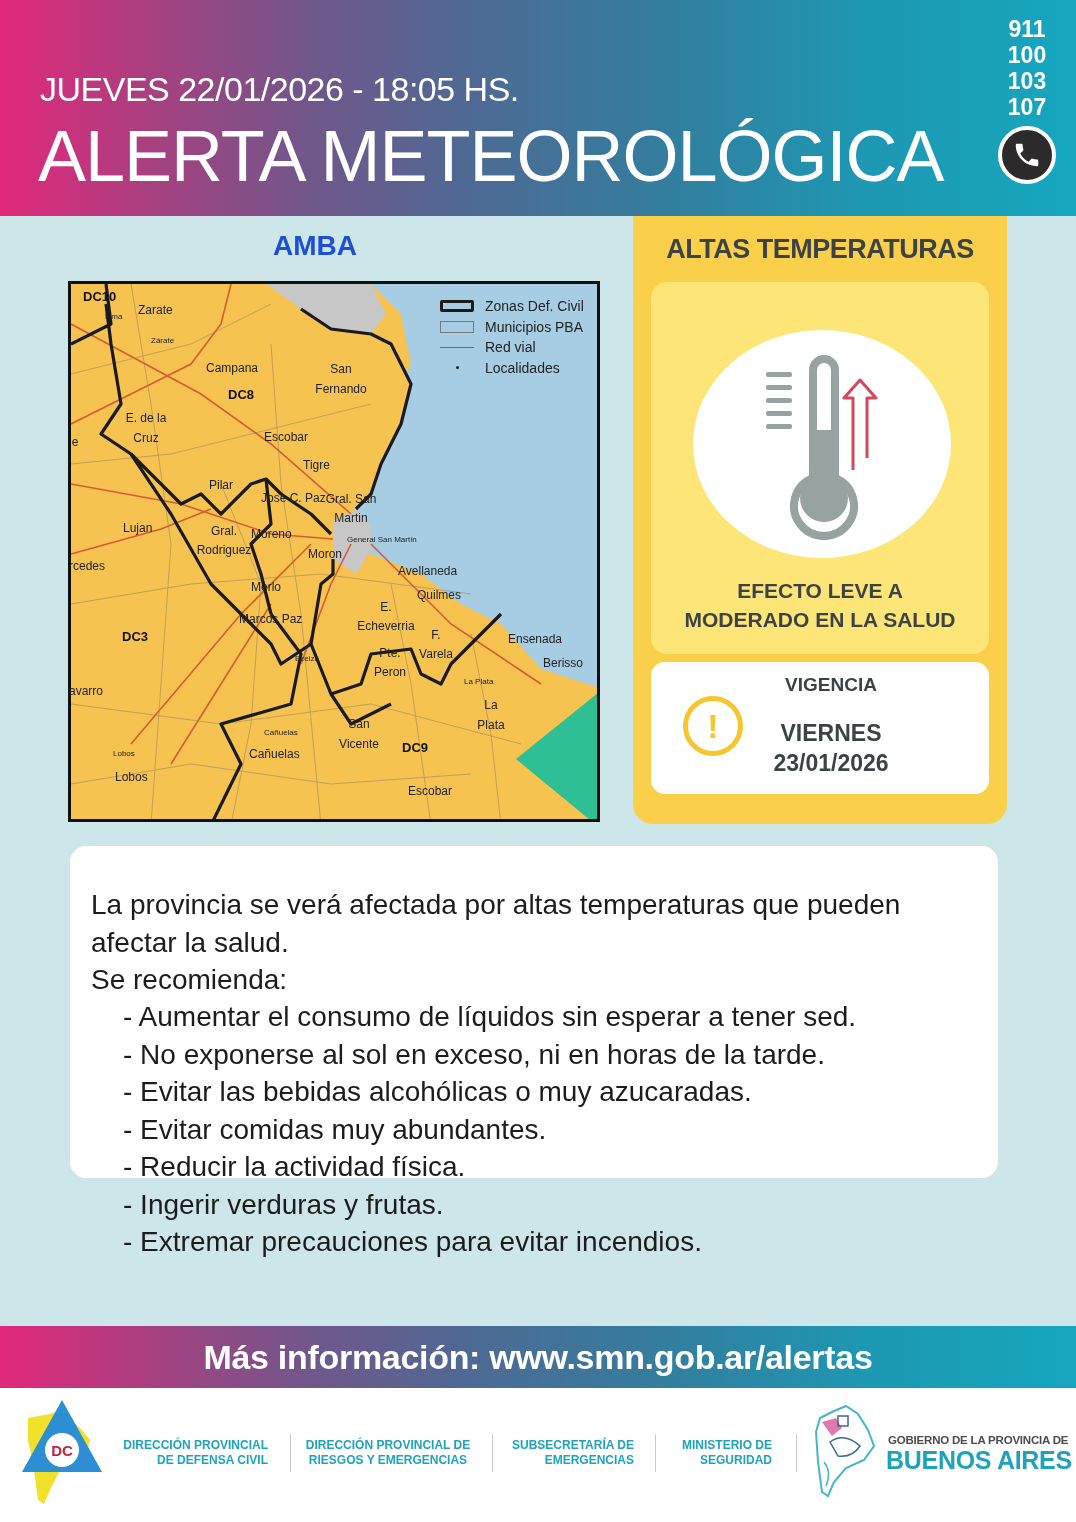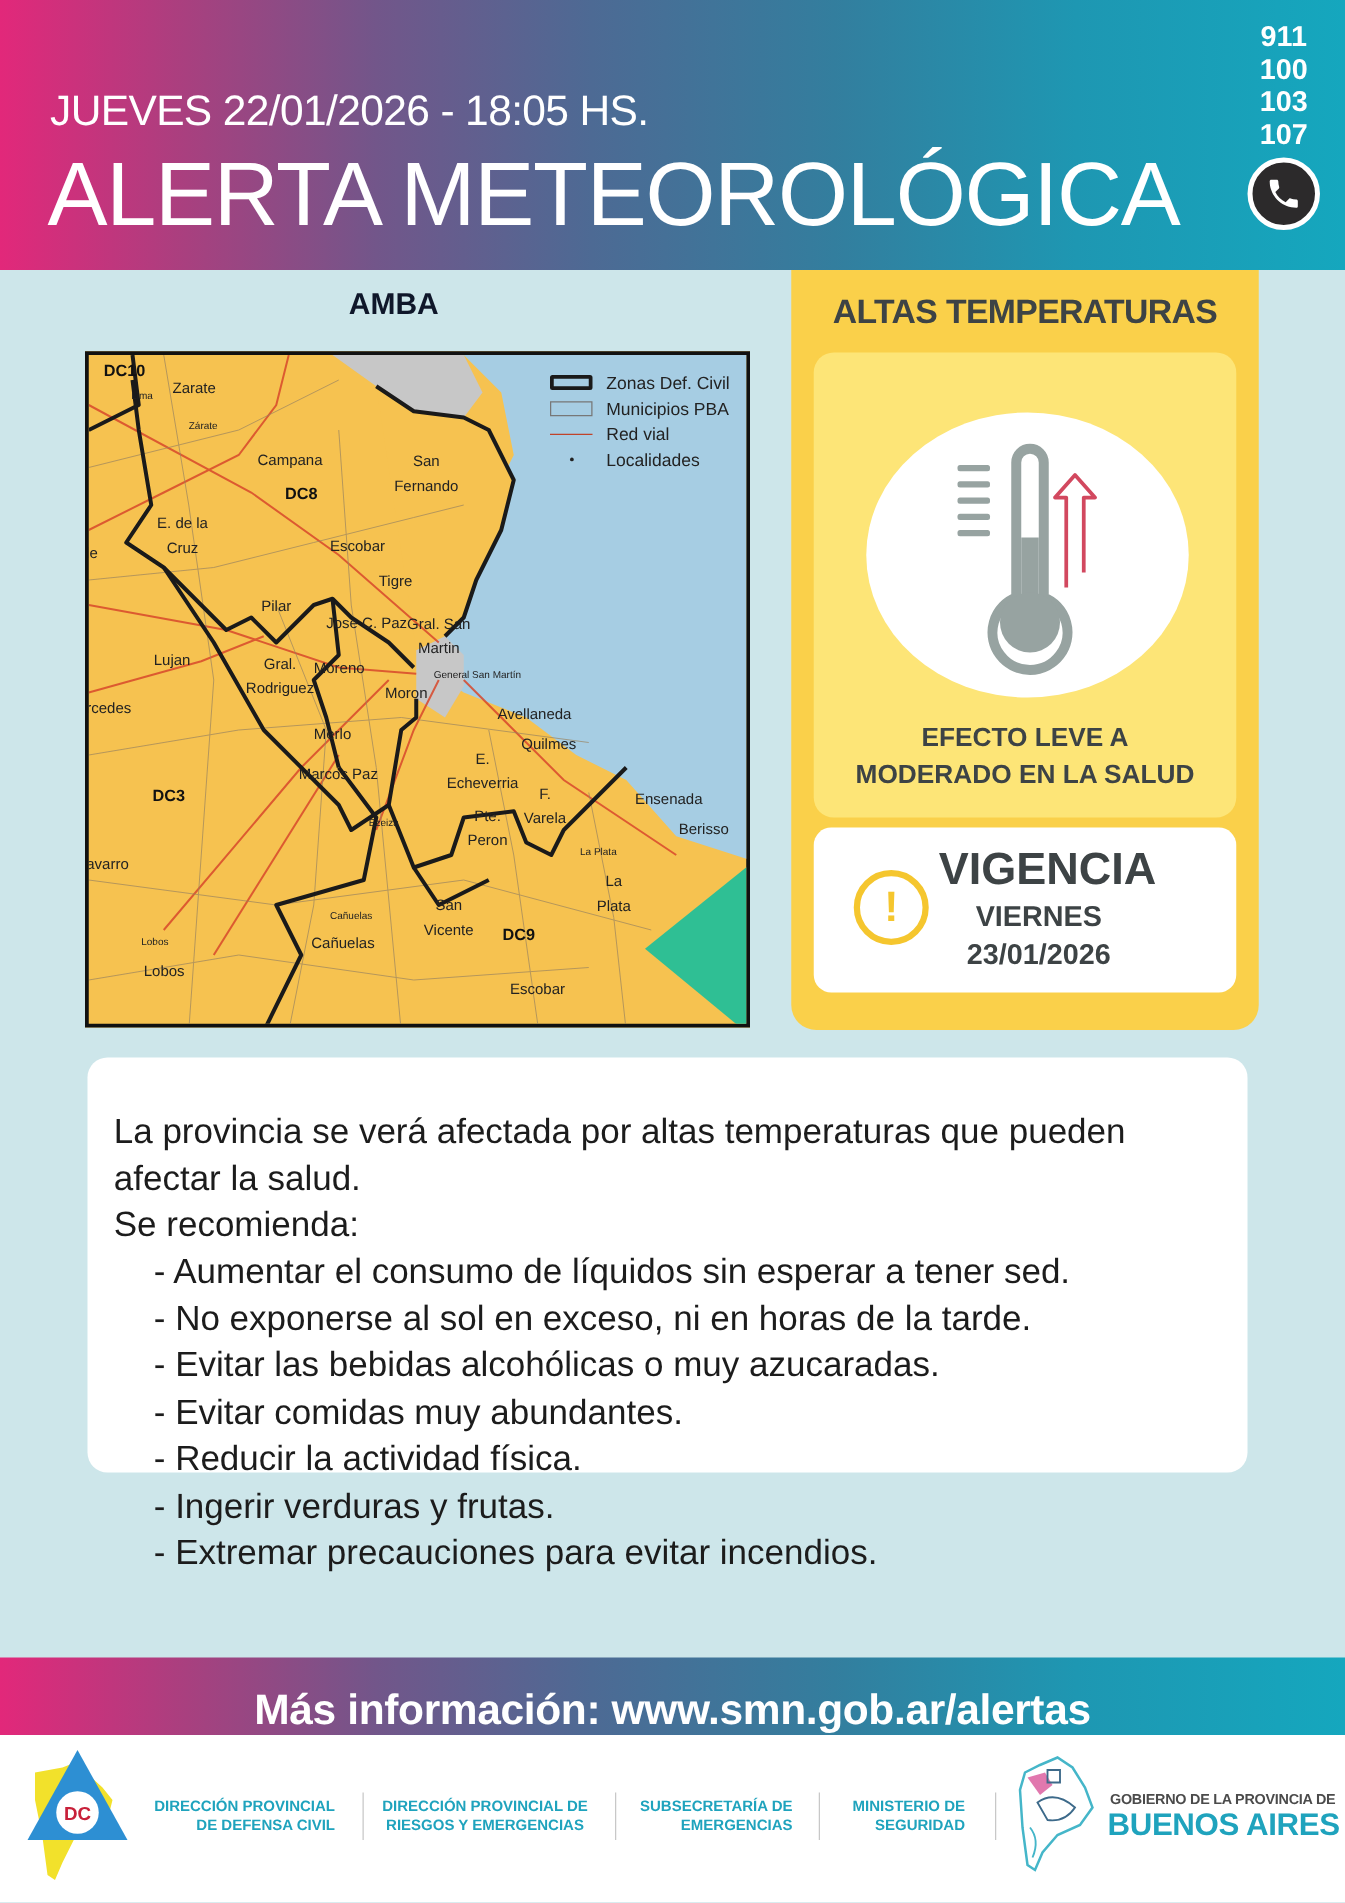--- a/index.html
+++ b/index.html
@@ -12,53 +12,53 @@
     background: linear-gradient(90deg, #e2287a 0%, #a8407f 14%, #72568a 28%, #4d6a94 44%, #337e9e 62%, #1e97b2 80%, #15a7be 100%);
   }
   .header .date { position: absolute; left: 40px; top: 70px; color: #ffffff; font-size: 34px; font-weight: 400; letter-spacing: -0.5px; }
   .header .title { position: absolute; left: 38px; top: 114px; color: #ffffff; font-size: 72px; font-weight: 400; letter-spacing: -1px; line-height: 84px; }
   .phones { position: absolute; left: 996px; top: 16px; width: 62px; text-align: center; }
   .phones .num { display: block; color: #ffffff; font-weight: 700; font-size: 23px; line-height: 26px; }
   .phone-icon { position: absolute; left: 998px; top: 126px; width: 58px; height: 58px; border-radius: 50%;
     background: #2c2a2b; border: 4px solid #ffffff; display: flex; align-items: center; justify-content: center; }
 
   
-  .amba-title { position: absolute; left: 220px; top: 230px; width: 190px; text-align: center; color: #0f172a; font-size: 24px; font-weight: 700; }
+  .amba-title { position: absolute; left: 220px; top: 230px; width: 190px; text-align: center; color: #1d4ed8; font-size: 28px; font-weight: 700; }
   .map { position: absolute; left: 68px; top: 281px; width: 532px; height: 541px; border: 3px solid #111; background: #f6c250; overflow: hidden; }
   .map svg { position: absolute; left: 0; top: 0; }
   .map .lbl { position: absolute; font-size: 12px; color: #222; font-weight: 400; white-space: nowrap; line-height: 13px; }
   .map .lbl.sm { font-size: 8px; }
   .map .lbl.dc { font-weight: 700; font-size: 13px; color: #111; }
   .legend { position: absolute; left: 368px; top: 12px; text-align: center; }
   .legend-row { display: flex; align-items: center; height: 20.5px; }
   .legend-sym { width: 36px; height: 12px; margin-right: 10px; display: flex; align-items: center; justify-content: center; }
   .legend-text { font-size: 14px; color: #222; }
 
   
   .alert-card { position: absolute; left: 633px; top: 216px; width: 374px; height: 608px; background: #fad04a; border-radius: 0 0 20px 20px; }
   .alert-card .type-title { position: absolute; left: 0; top: 18px; width: 374px; text-align: center; color: #3d4345; font-size: 27px; font-weight: 700; letter-spacing: -0.5px; }
   .inner-yellow { position: absolute; left: 18px; top: 66px; width: 338px; height: 372px; background: #fde577; border-radius: 16px; }
   .circle { position: absolute; left: 42px; top: 48px; width: 258px; height: 228px; border-radius: 50%; background: #ffffff; }
   .effect { position: absolute; left: 0; top: 294px; width: 338px; text-align: center; color: #3d4345; font-weight: 700; font-size: 21px; line-height: 29px; }
   .vig-box { position: absolute; left: 18px; top: 446px; width: 338px; height: 132px; background: #ffffff; border-radius: 14px; }
   .vig-icon { position: absolute; left: 32px; top: 34px; width: 60px; height: 60px; border-radius: 50%; border: 5px solid #f5c62e; display: flex; align-items: center; justify-content: center; color: #f5c62e; font-size: 34px; font-weight: 700; }
-  .vig-title { position: absolute; left: 100px; top: 12px; width: 160px; text-align: center; color: #3d4345; font-size: 36px; font-weight: 700; }
+  .vig-title { position: absolute; left: 100px; top: 12px; width: 160px; text-align: center; color: #3d4345; font-size: 19px; font-weight: 700; }
   .vig-day { position: absolute; left: 100px; top: 58px; width: 160px; text-align: center; color: #3d4345; font-size: 23px; font-weight: 700; }
   .vig-date { position: absolute; left: 100px; top: 88px; width: 160px; text-align: center; color: #3d4345; font-size: 23px; font-weight: 700; }
 
   
   .text-panel { position: absolute; left: 70px; top: 846px; width: 928px; height: 332px; background: #ffffff; border-radius: 16px; }
   .text-panel .para { position: absolute; left: 21px; top: 40px; width: 880px; font-size: 28px; line-height: 37.5px; color: #1c1c1c; }
   .text-panel ul { list-style: none; position: absolute; left: 53px; top: 152px; }
   .text-panel li { font-size: 28px; line-height: 37.5px; color: #1c1c1c; white-space: nowrap; }
 
   
   .info-bar { position: absolute; left: 0; top: 1326px; width: 1076px; height: 62px;
     background: linear-gradient(90deg, #e2287a 0%, #a8407f 14%, #72568a 28%, #4d6a94 44%, #337e9e 62%, #1e97b2 80%, #15a7be 100%);
-    display: flex; align-items: flex-end; justify-content: center; }
+    display: flex; align-items: center; justify-content: center; }
   .info-bar span { color: #ffffff; font-size: 34px; font-weight: 700; letter-spacing: -0.3px; }
 
   
   .logos { position: absolute; left: 0; top: 1388px; width: 1076px; height: 134px; background: #ffffff; }
   .org { position: absolute; top: 50px; color: #1fa3bd; font-size: 12px; font-weight: 700; line-height: 15px; }
   .sep { position: absolute; top: 46px; width: 1px; height: 38px; background: #c8c8c8; }
   .ba-top { position: absolute; left: 888px; top: 46px; color: #4b4b4b; font-size: 11.5px; font-weight: 700; letter-spacing: -0.2px; }
   .ba-main { position: absolute; left: 886px; top: 58px; color: #1fa3bd; font-size: 25px; font-weight: 700; letter-spacing: -0.3px; }
 </style>
 </head>

